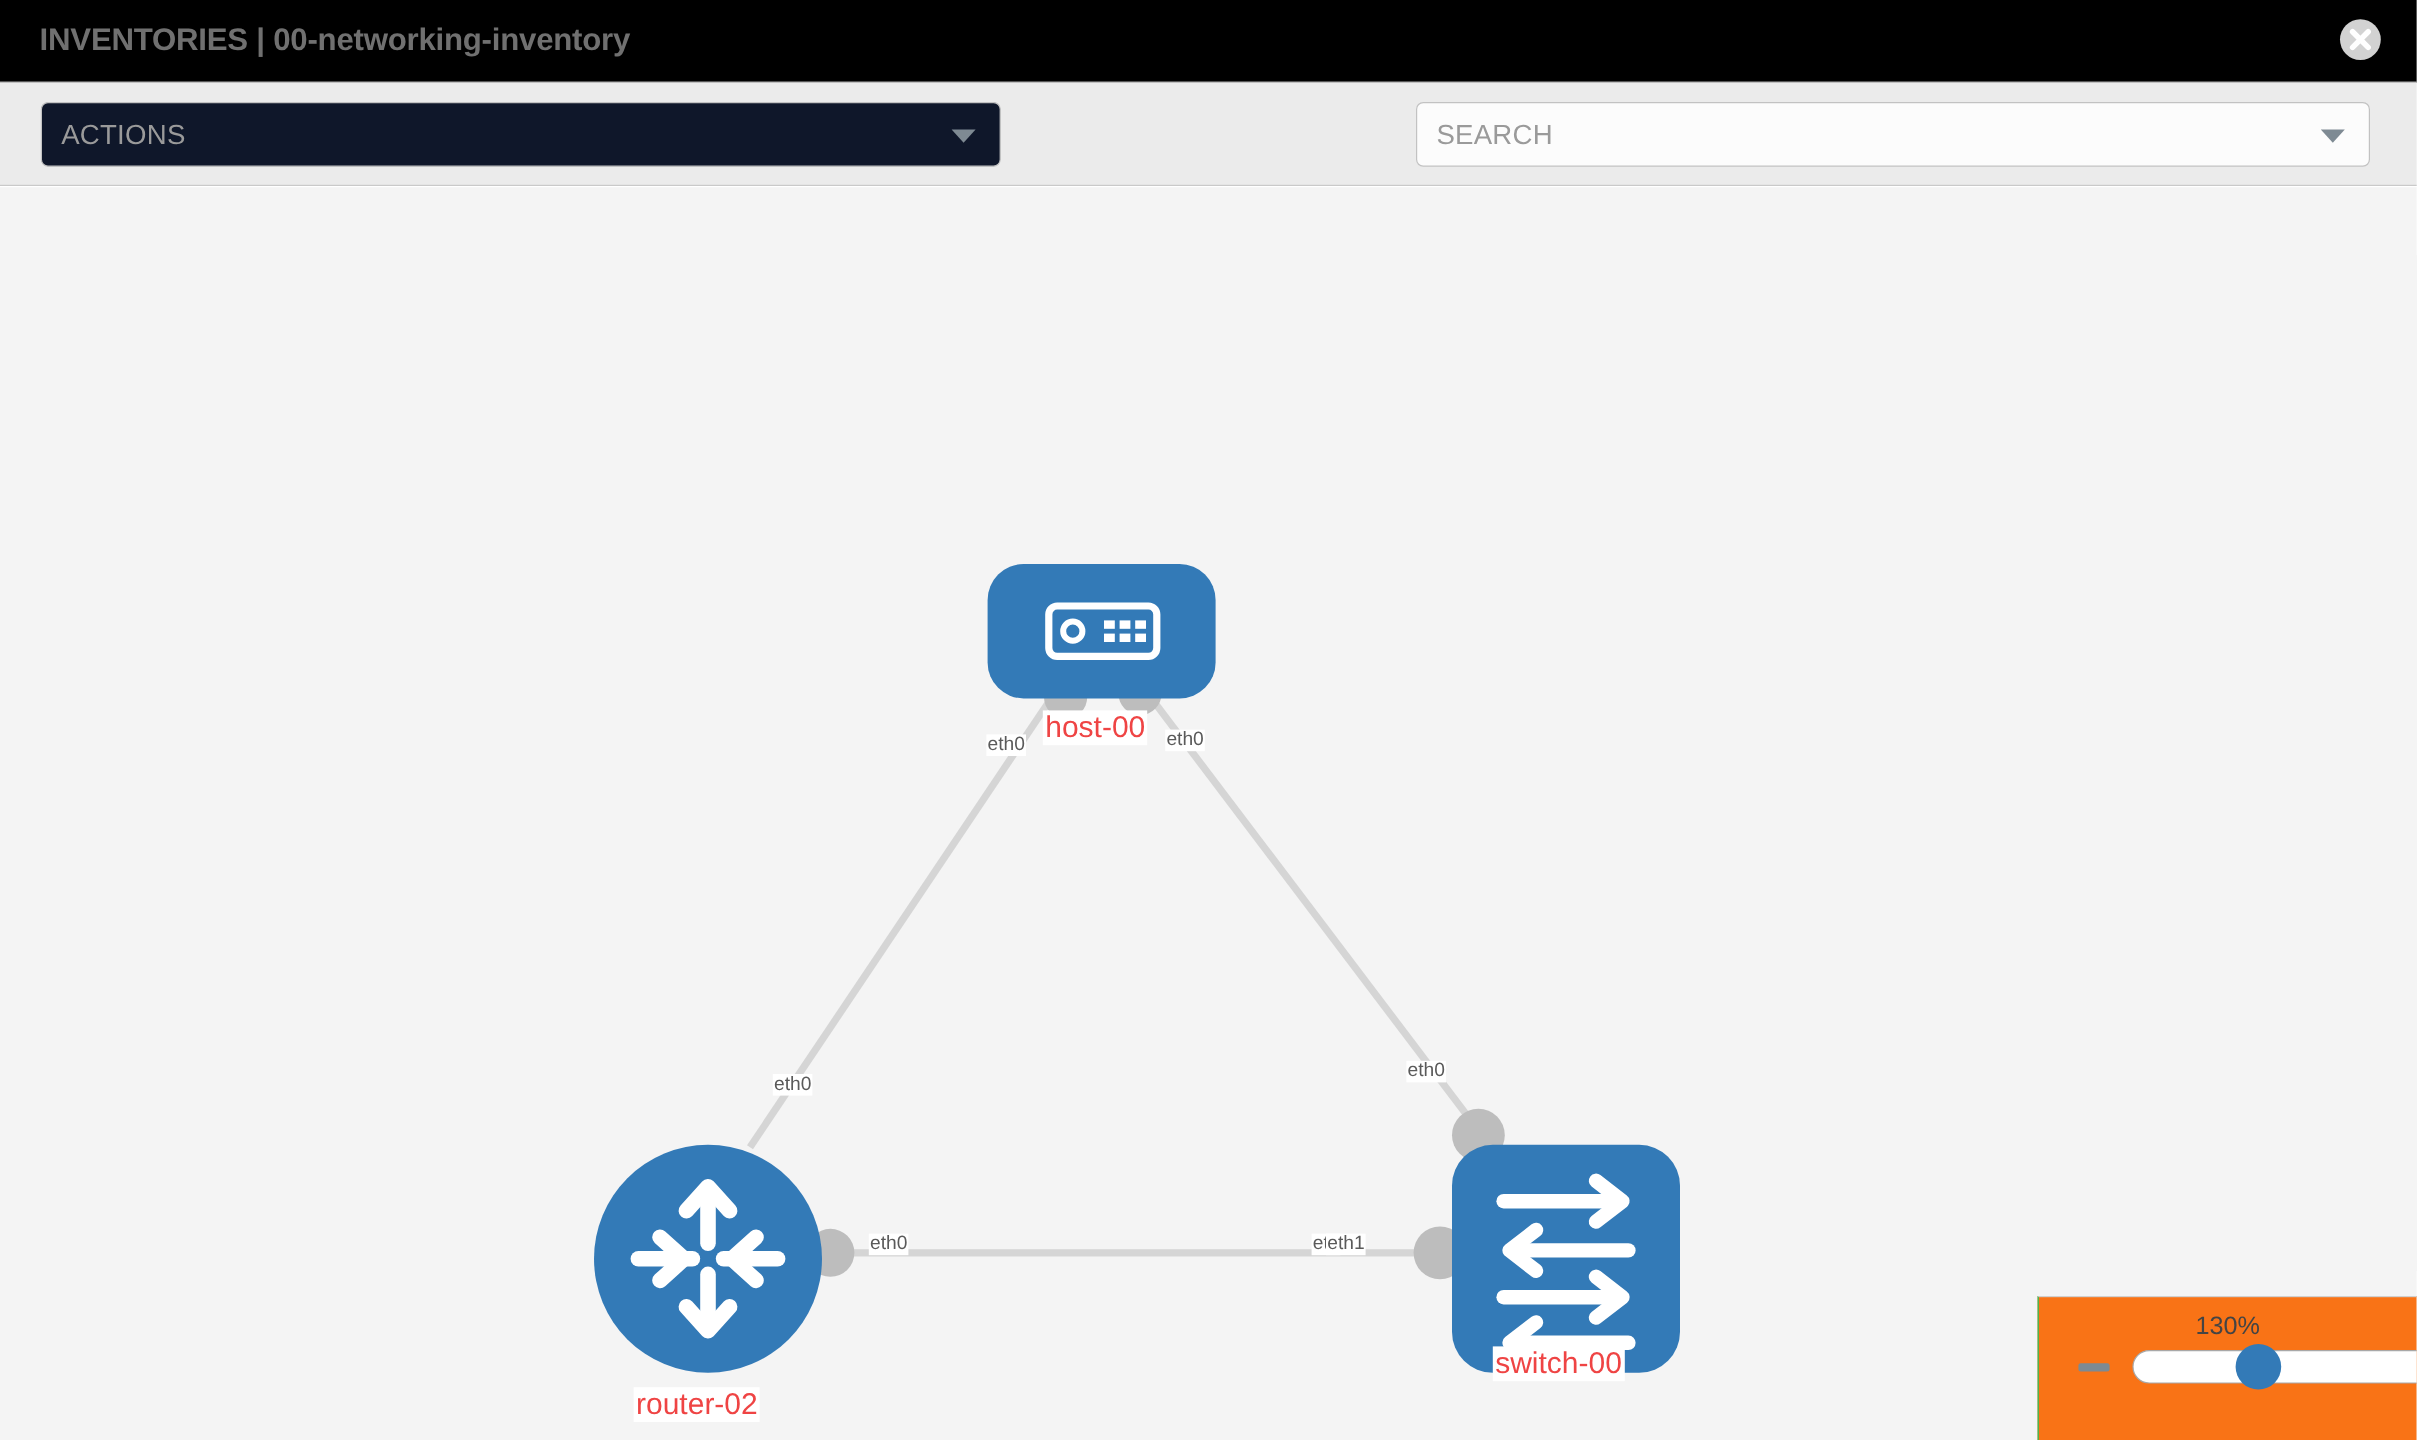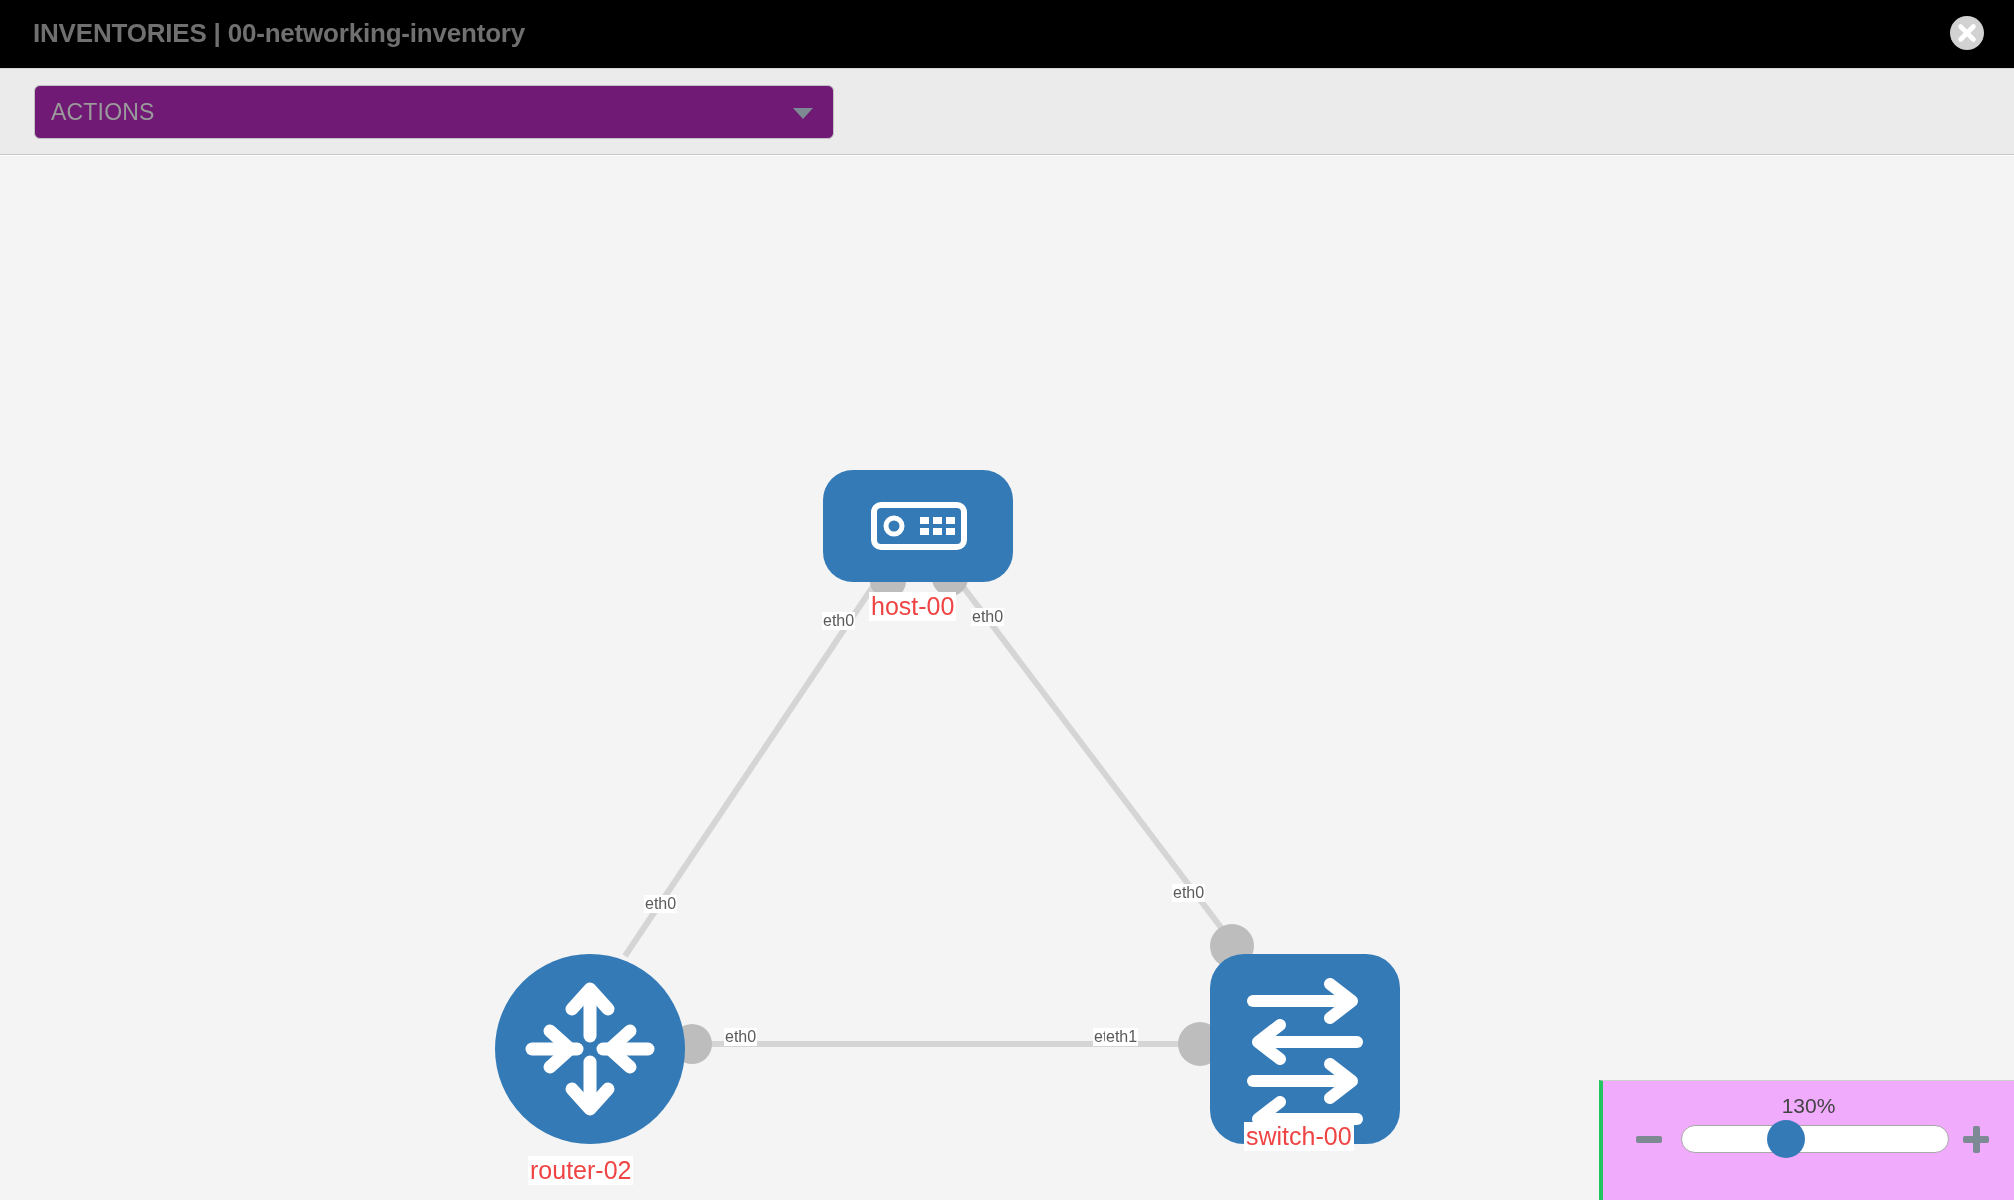--- a/index.html
+++ b/index.html
@@ -32,21 +32,21 @@
 
   
   .toolbar {
     position: absolute; left: 0; top: 69px; width: 2014px; height: 86px;
     background: #ebebeb;
     border-bottom: 1px solid #c9c9c9;
   }
   .actions-select {
     position: absolute; left: 34px; top: 16px;
     width: 800px; height: 54px;
-    background: #701a75;
+    background: #0f172a;
     border: 1px solid #c2c2c2;
     border-radius: 6px;
   }
   .actions-label {
     position: absolute; left: 16px; top: 13px;
     font-size: 23px; color: #9a9a9a;
     letter-spacing: 0.2px;
   }
   .caret {
     position: absolute; right: 20px; top: 22px;
@@ -95,24 +95,24 @@
     position: absolute;
     font-size: 16px; color: #5a5a5a;
     background: #ffffff;
     white-space: nowrap;
     padding: 0 1px;
   }
 
   
   .zoom-panel {
     position: absolute; right: 0; bottom: 0;
-    width: 415px; height: 120px;
-    background: #f0abfc;
+    width: 316px; height: 120px;
+    background: #f97316;
     border-top: 1px solid #cfcfcf;
-    border-left: 4px solid #22c55e;
+    border-left: 1px solid #22c55e;
   }
   .zoom-percent {
     position: absolute; left: 0; right: 0; top: 13px;
     text-align: center;
     font-size: 21px; color: #444;
   }
   .zoom-minus {
     position: absolute; left: 33px; top: 55px;
     width: 26px; height: 7px; background: #7d8a93;
     border-radius: 2px; cursor: pointer;
@@ -178,20 +178,24 @@
       <svg width="44" height="44" viewBox="0 0 44 44">
         <g fill="#7d8a93">
           <circle cx="15" cy="16" r="8.6" fill="none" stroke="#7d8a93" stroke-width="4.2"></circle>
           <rect x="20" y="18.5" width="18" height="4.3" rx="1"></rect>
           <rect x="29" y="21" width="4.2" height="7" rx="1"></rect>
           <rect x="35" y="21" width="4.2" height="9.5" rx="1"></rect>
         </g>
       </svg>
     </div>
 
+    <div class="search-select">
+      <span class="search-label">SEARCH</span>
+      <span class="caret"></span>
+    </div>
   </div>
 
   <div class="canvas">
 
     <svg class="topology-svg" width="2014" height="1044">
 
       <g>
         <line x1="880" y1="420" x2="625" y2="800" stroke="#d5d5d5" stroke-width="6"></line>
         <line x1="955" y1="420" x2="1235" y2="790" stroke="#d5d5d5" stroke-width="6"></line>
         <line x1="690" y1="888" x2="1205" y2="888" stroke="#d5d5d5" stroke-width="6"></line>

